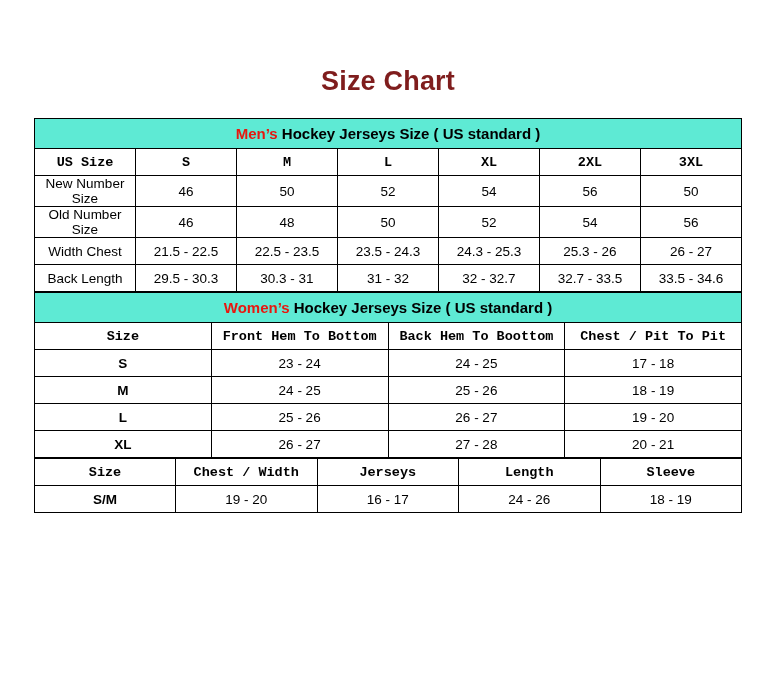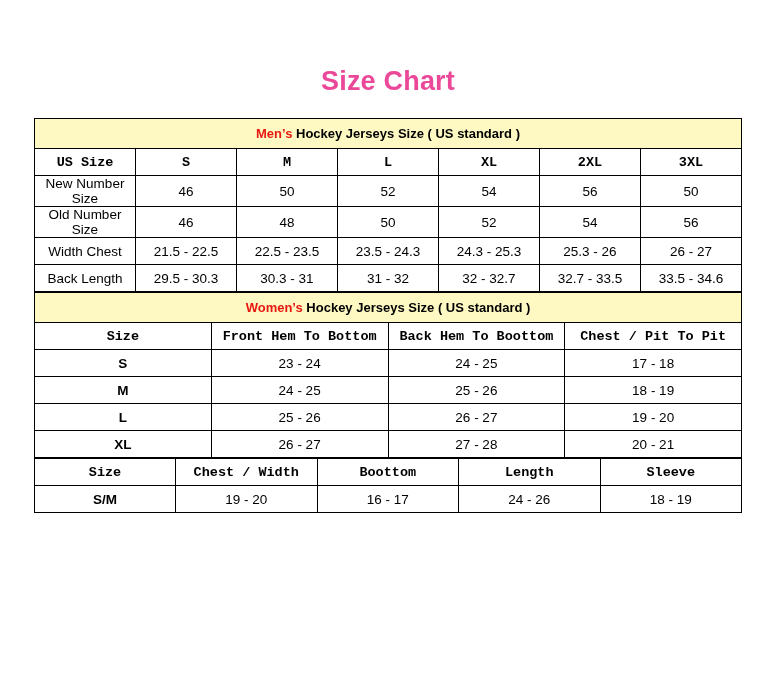--- a/index.html
+++ b/index.html
@@ -16,21 +16,21 @@
     overflow: hidden;
   }
   .page {
     width: 776px;
     height: 692px;
     box-sizing: border-box;
     padding: 0;
   }
   .title {
     text-align: center;
-    color: #ec4899;
+    color: #7f1d1d;
     font-size: 27px;
     font-weight: bold;
     margin-top: 66px;
     margin-bottom: 0;
     letter-spacing: 0.2px;
   }
   .tables-wrap {
     margin: 21px auto 0 auto;
     width: 708px;
   }
@@ -43,23 +43,23 @@
     border: 1px solid #000000;
     text-align: center;
     vertical-align: middle;
     font-size: 13.5px;
     font-weight: normal;
     padding: 0;
     height: 26px;
     background: #ffffff;
   }
   .banner {
-    background: #fef9c3;
+    background: #5eead4;
     font-weight: bold;
-    font-size: 13px;
+    font-size: 15px;
     height: 29px;
     margin-left: 40px;
   }
   .banner .accent {
     color: #e8170f;
   }
   .hdr {
     font-weight: bold;
     font-family: Liberation Mono, monospace;
   }
@@ -169,21 +169,21 @@
           <td>20 - 21</td>
         </tr>
       </tbody>
     </table>
 
     <table>
       <tbody>
         <tr>
           <td class="hdr" style="width:140px">Size</td>
           <td class="hdr">Chest / Width</td>
-          <td class="hdr">Boottom</td>
+          <td class="hdr">Jerseys</td>
           <td class="hdr">Length</td>
           <td class="hdr">Sleeve</td>
         </tr>
         <tr>
           <td class="rowlabel-bold">S/M</td>
           <td>19 - 20</td>
           <td>16 - 17</td>
           <td>24 - 26</td>
           <td>18 - 19</td>
         </tr>

